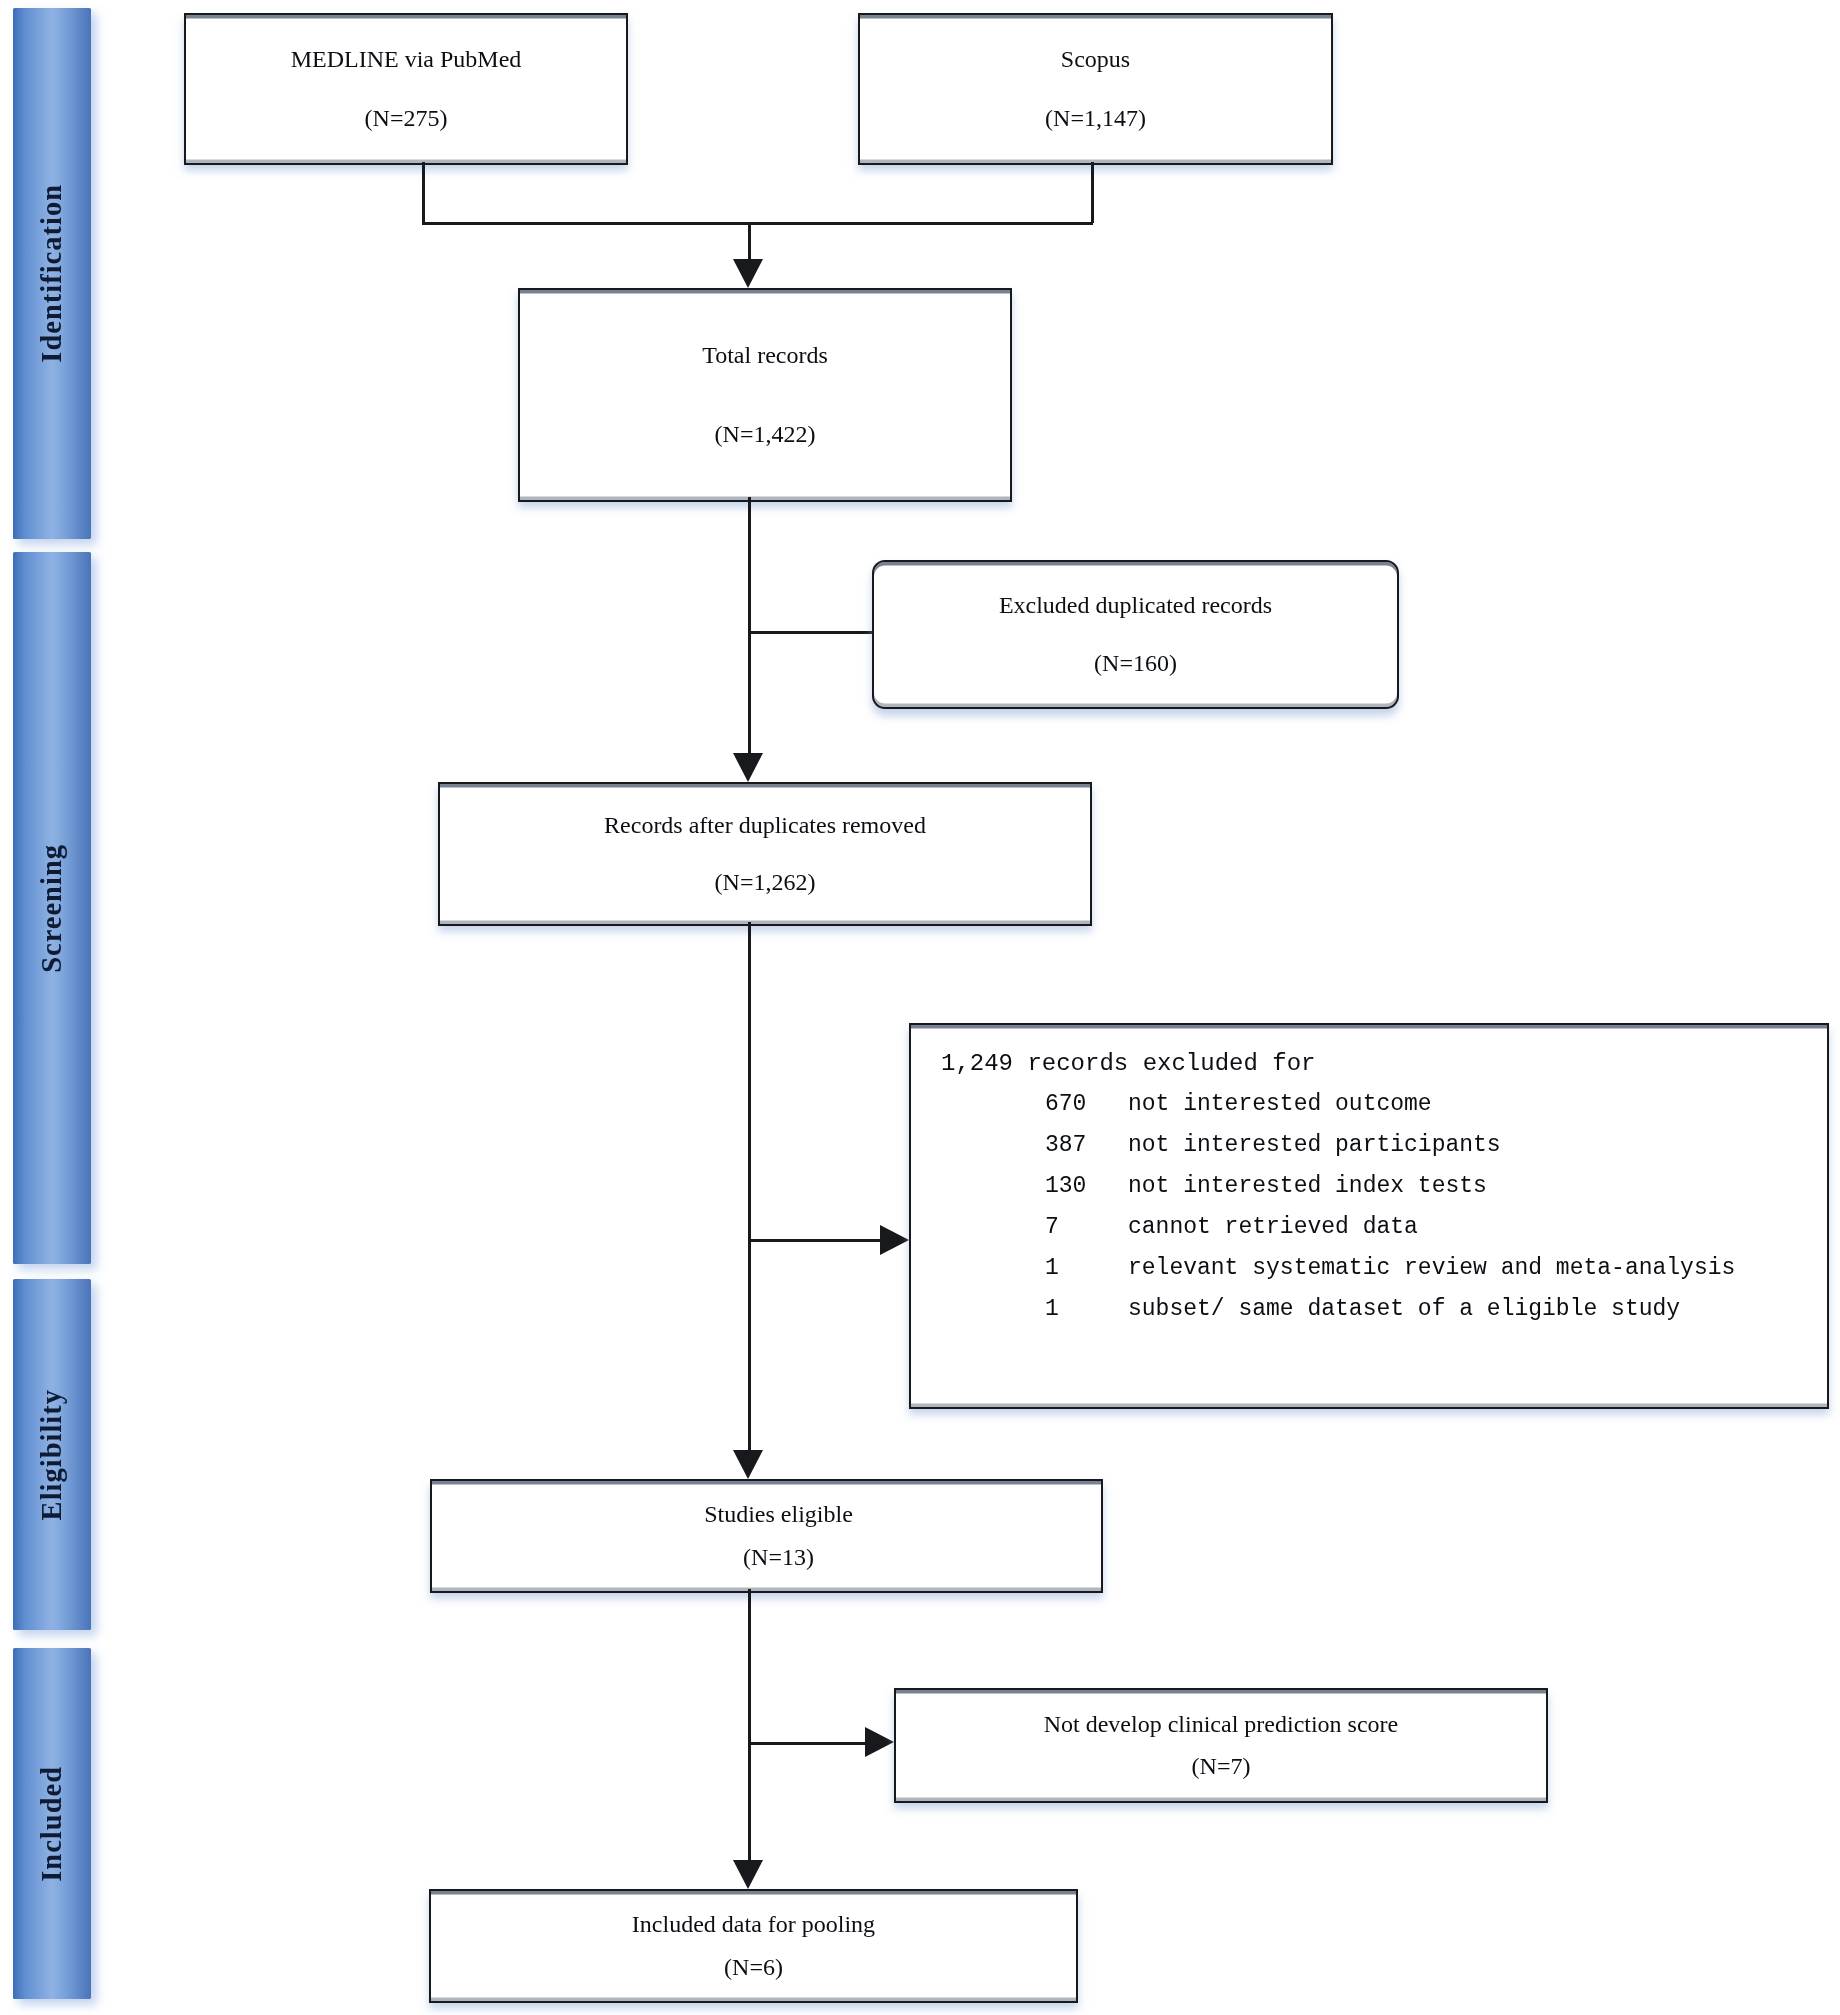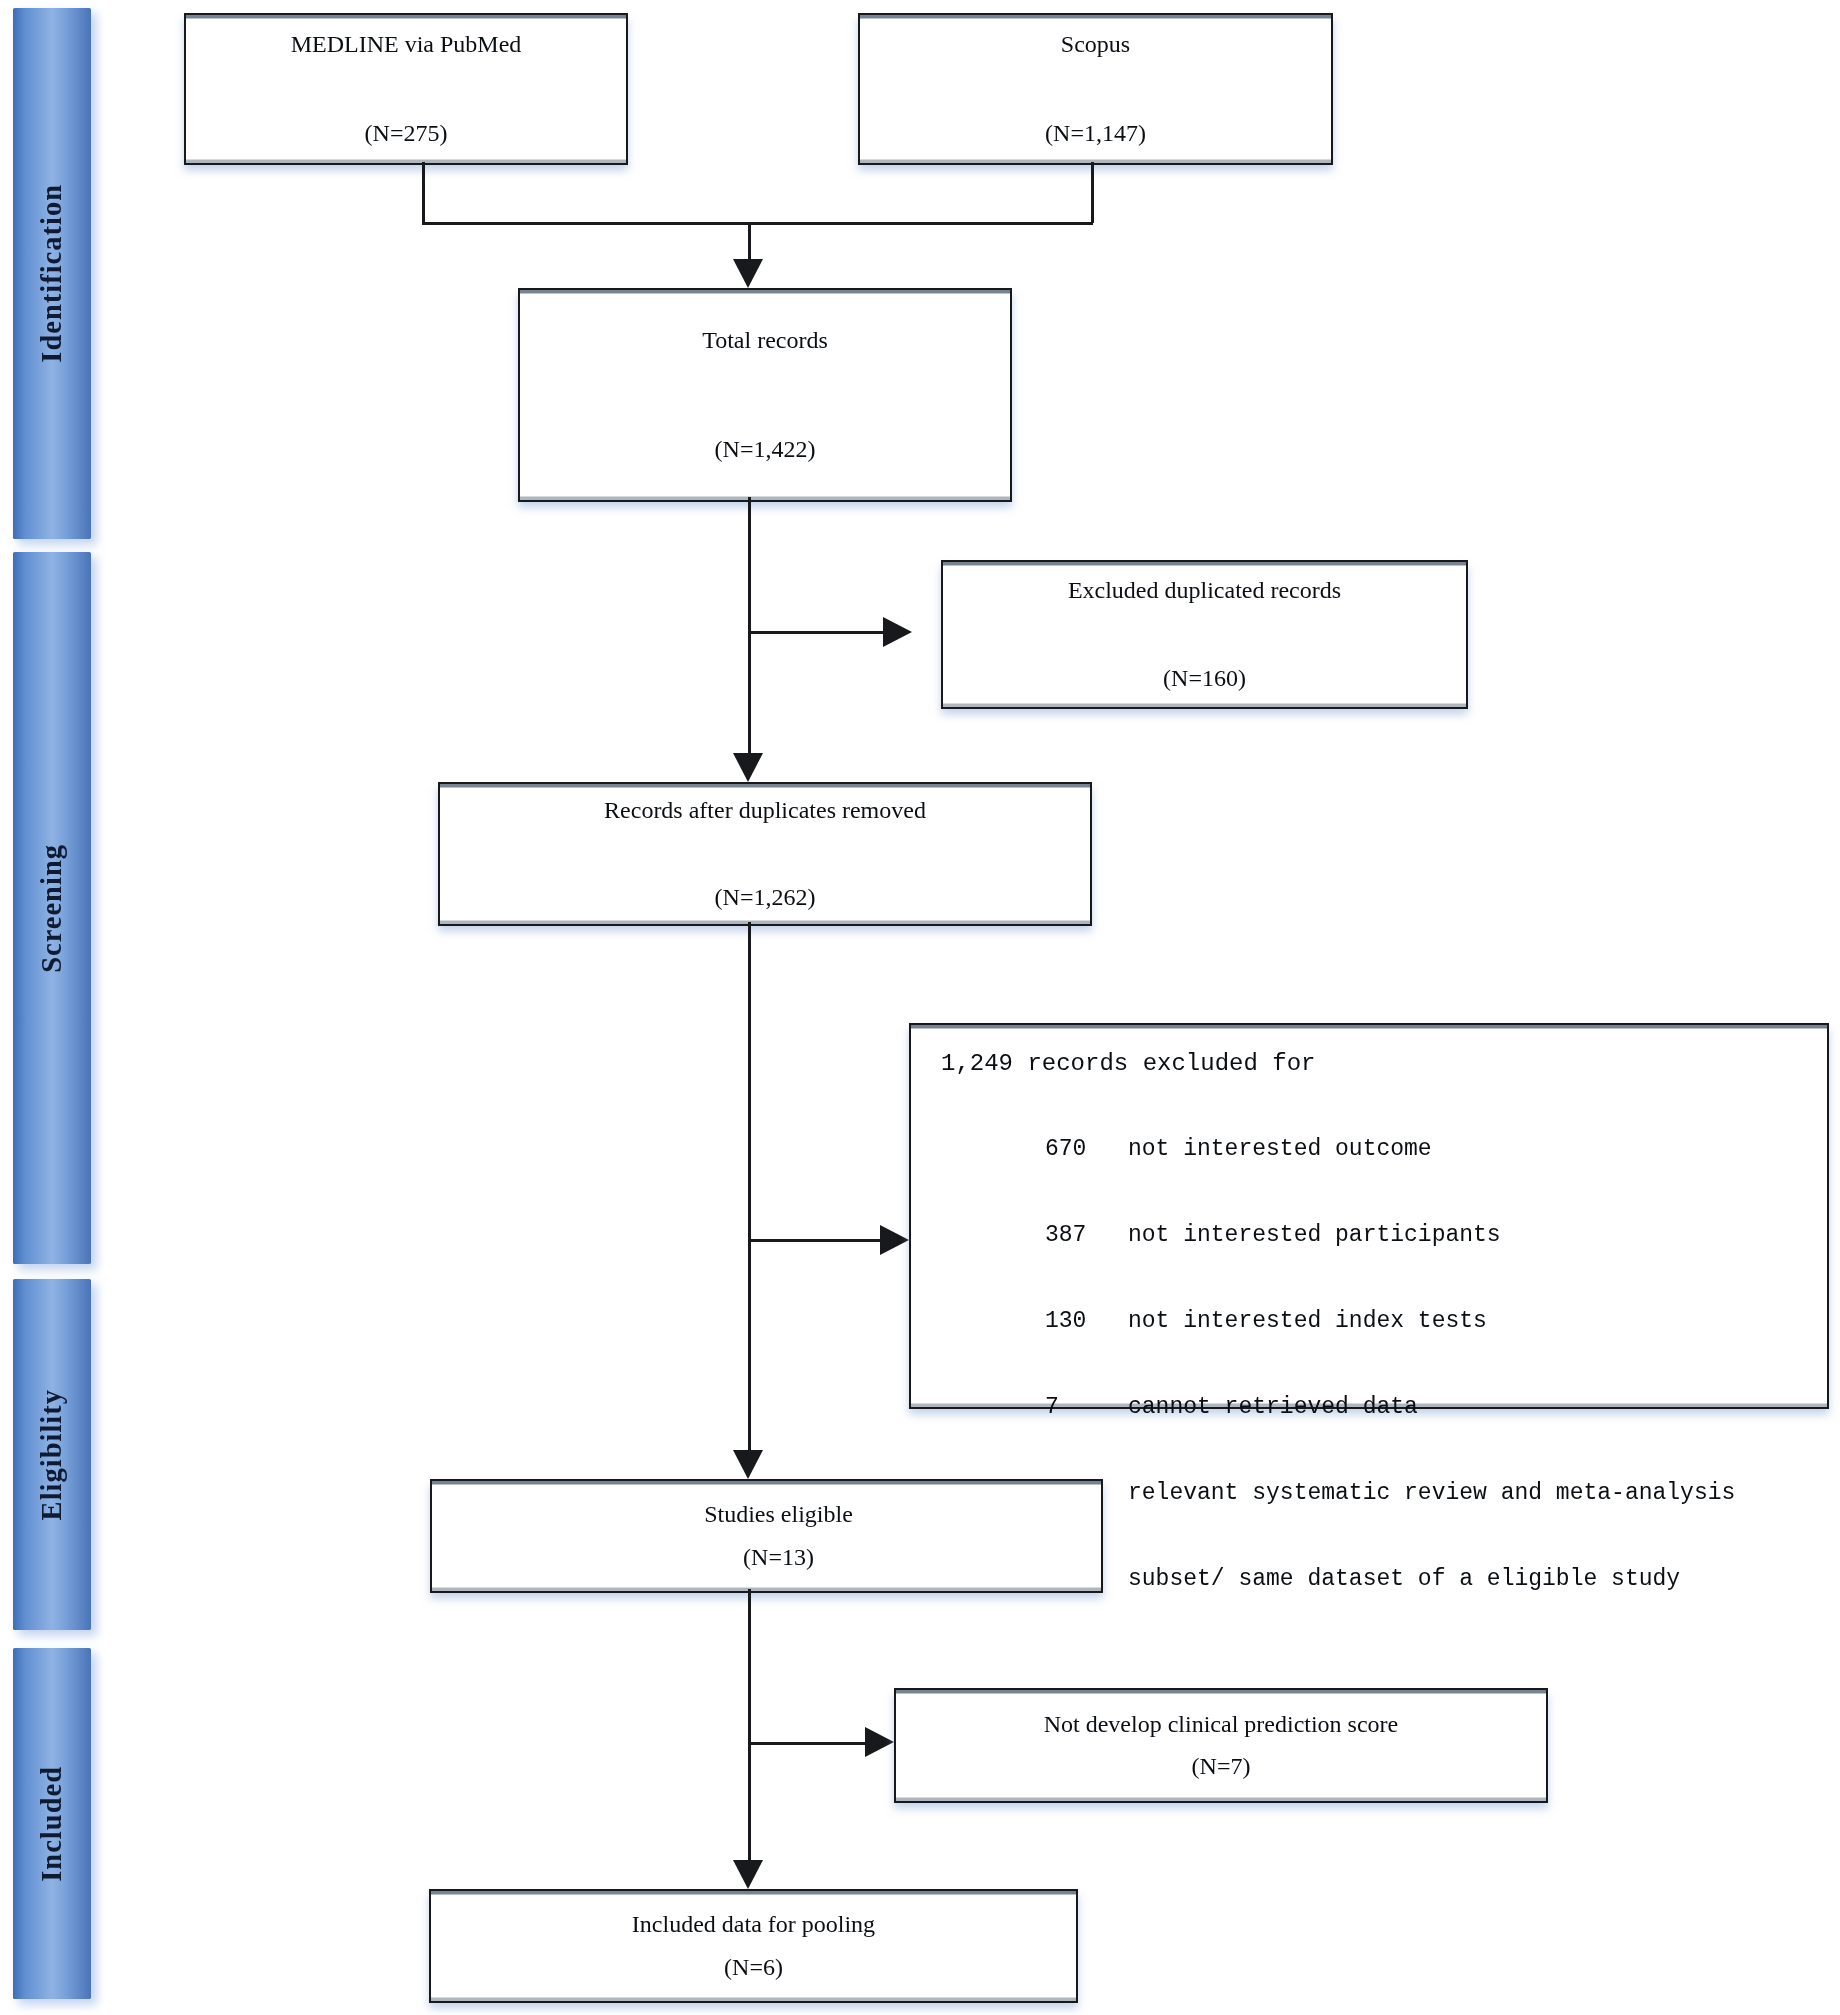--- a/index.html
+++ b/index.html
@@ -32,29 +32,28 @@
 
   
   .fbox{
     position:absolute;background:#ffffff;
     border:2.1px solid #17191c;
     box-shadow:inset 0 3.6px 0 rgba(95,109,124,.85),
                inset 0 -3.6px 0 rgba(95,109,124,.5),
                0 6.2px 8.3px rgba(140,170,215,.5);
     display:flex;flex-direction:column;align-items:center;justify-content:space-evenly;
     text-align:center;
-    gap:45px;
   }
   .fbox .bline{font-size:24px;line-height:1.2;color:#0b0e13;}
   .fbox.tight{justify-content:center;gap:13.5px;}
 
   #box-medline{left:184px;top:13px;width:440px;height:148px;}
   #box-scopus{left:858px;top:13px;width:471px;height:148px;}
   #box-total{left:518px;top:288px;width:490px;height:210px;}
-  #box-excl-dup{left:941px;top:560px;width:523px;height:145px;}
+  #box-excl-dup{left:872px;top:560px;width:523px;height:145px;border-radius:13px;}
   #box-after-dup{left:438px;top:782px;width:650px;height:140px;}
   #box-excl-list{
     left:909px;top:1023px;width:920px;height:386px;
     justify-content:flex-start;align-items:stretch;text-align:left;
     padding:17.6px 15.5px 10.4px 30px;box-sizing:border-box;font-family:Liberation Mono, monospace;
   }
   #box-eligible{left:430px;top:1479px;width:645px;height:110px;padding-left:24px;}
   #box-not-develop{left:894px;top:1688px;width:650px;height:111px;}
   #box-included{left:429px;top:1889px;width:645px;height:110px;}
 

